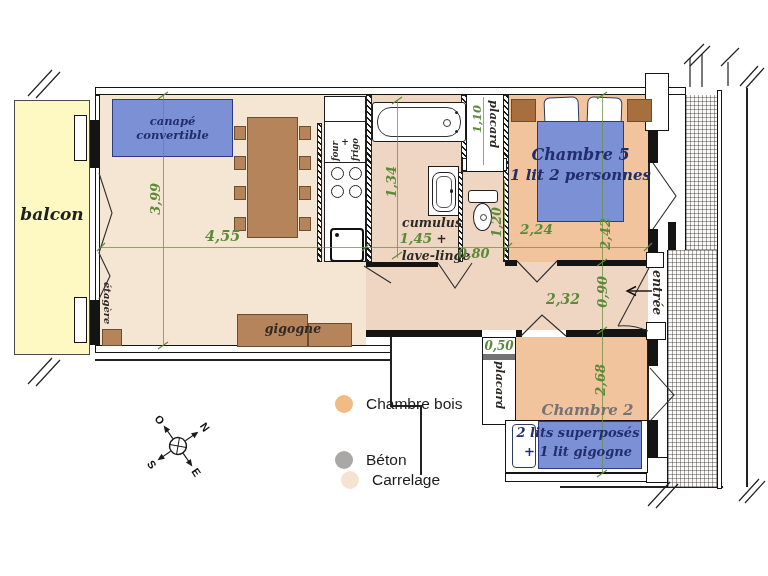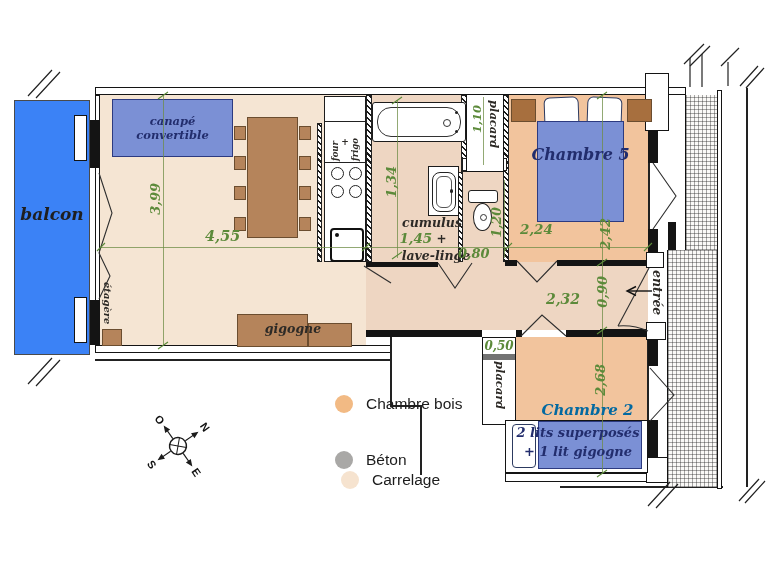--- a/index.html
+++ b/index.html
@@ -18,21 +18,21 @@
   .thinline{background:#222;}
   
   .floor{box-sizing:border-box;}
   
   .wood{background:#b5845b;border:1.3px solid #6b4d2f;box-sizing:border-box;}
   .bluebox{background:#7b90d5;border:1px solid #2c3a80;box-sizing:border-box;}
   .fixture{background:#fff;border:1.3px solid #1c1c1c;box-sizing:border-box;}
   
   .script{font-family:"DejaVu Serif",serif;font-style:italic;font-weight:bold;color:#2d2a26;}
   .navy{color:#222d6d;}
-  .brown-t{color:#0369a1;}
+  .brown-t{color:#737373;}
   .dim{font-family:"DejaVu Serif",serif;font-style:italic;font-weight:bold;color:#5c8a3a;}
   .vtext{writing-mode:vertical-rl;}
   .vtext-up{writing-mode:vertical-rl;transform:rotate(180deg);}
   .center{text-align:center;}
   .gline{background:rgba(110,140,70,.75);}
   .legend-row{display:flex;align-items:center;gap:13px;}
   .legend-dot{width:18px;height:18px;border-radius:50%;}
   .legend-label{font-family:"Liberation Sans",sans-serif;font-size:15.5px;color:#1c1c1c;}
   svg text{font-family:"Liberation Sans",sans-serif;}
 </style>
@@ -40,21 +40,21 @@
 <body>
 
 <div class="canvas">
 
   <div class="abs floor" style="left: 100px; top: 95px; width: 266px; height: 250px; background-color: rgb(245, 229, 211);"></div>
   <div class="abs floor" style="left: 366px; top: 95px; width: 142px; height: 167px; background-color: rgb(238, 214, 194);"></div>
   <div class="abs floor" style="left: 366px; top: 258px; width: 282px; height: 72px; background-color: rgb(238, 214, 194);"></div>
   <div class="abs floor" style="left: 508px; top: 95px; width: 140px; height: 167px; background-color: rgb(242, 196, 157);"></div>
   <div class="abs floor" style="left: 516px; top: 337px; width: 131px; height: 138px; background-color: rgb(242, 196, 157);"></div>
 
-  <div class="abs floor" style="left: 14px; top: 100px; width: 76px; height: 255px; border: 1px solid rgb(74, 74, 74); background-color: #3b82f6;">
+  <div class="abs floor" style="left: 14px; top: 100px; width: 76px; height: 255px; border: 1px solid rgb(74, 74, 74); background-color: #fef9c3;">
     <div class="abs script" style="left:0;top:103px;width:74px;text-align:center;font-size:17px;color:#1f1f1f;">balcon</div>
   </div>
   <div class="abs wallw" style="left:74px;top:115px;width:13px;height:46px;"></div>
   <div class="abs wallw" style="left:74px;top:297px;width:13px;height:46px;"></div>
 
   <div class="abs wallw" style="left:95px;top:87px;width:591px;height:8px;"></div>
   <div class="abs wallw" style="left:95px;top:95px;width:5px;height:250px;"></div>
   <div class="abs wallb" style="left:90px;top:120px;width:10px;height:48px;"></div>
   <div class="abs wallb" style="left:90px;top:300px;width:10px;height:45px;"></div>
   <div class="abs wallw" style="left:95px;top:345px;width:297px;height:8px;"></div>
@@ -161,20 +161,21 @@
   <div class="abs script" style="left:243px;top:321px;width:100px;text-align:center;font-size:12.5px;">gigogne</div>
   <div class="abs wood" style="left:102px;top:329px;width:20px;height:17px;"></div>
   <div class="abs script vtext" style="left:102px;top:282px;font-size:10px;">étagère</div>
 
   <div class="abs wood" style="left:511px;top:99px;width:25px;height:23px;background:#a76f3e;"></div>
   <div class="abs wood" style="left:627px;top:99px;width:25px;height:23px;background:#a76f3e;"></div>
   <div class="abs" style="left:544px;top:97px;width:33px;height:28px;background:#fff;border:1.3px solid #2c3a60;border-radius:6px;transform:rotate(-2deg);"></div>
   <div class="abs" style="left:587px;top:97px;width:33px;height:28px;background:#fff;border:1.3px solid #2c3a60;border-radius:6px;transform:rotate(2deg);"></div>
   <div class="abs bluebox" style="left: 537px; top: 121px; width: 87px; height: 101px; background-color: rgb(123, 144, 213);"></div>
   <div class="abs script navy center" style="left:498px;top:145px;width:165px;font-size:16px;z-index:5;">Chambre 5</div>
+  <div class="abs script navy center" style="left:493px;top:166px;width:175px;font-size:15px;z-index:5;">1 lit 2 personnes</div>
 
   <div class="abs wallw" style="left:482px;top:337px;width:34px;height:88px;">
     <div class="dim center" style="font-size:12px;border-bottom:6px solid #737373;padding:1px 0;">0,50</div>
     <span class="abs script vtext" style="left:10px;top:23px;font-size:11.5px;">placard</span>
   </div>
   <div class="abs wallw" style="left:505px;top:420px;width:143px;height:53px;"></div>
   <div class="abs" style="left:512px;top:424px;width:22px;height:42px;background:#fff;border:1.3px solid #2c3a60;border-radius:4px;"></div>
   <div class="abs script brown-t center" style="left:530px;top:401px;width:115px;font-size:15px;z-index:5;">Chambre 2</div>
   <div class="abs bluebox" style="left: 538px; top: 421px; width: 104px; height: 48px; background-color: rgb(123, 144, 213);"></div>
   <div class="abs script navy center" style="left:500px;top:425px;width:156px;font-size:13px;z-index:5;">2 lits superposés</div>

